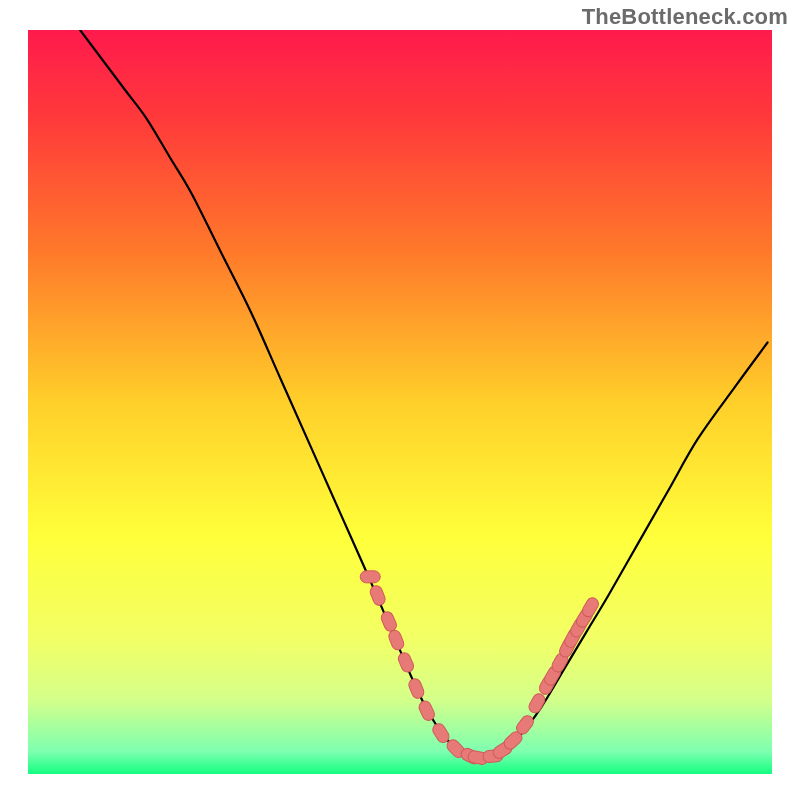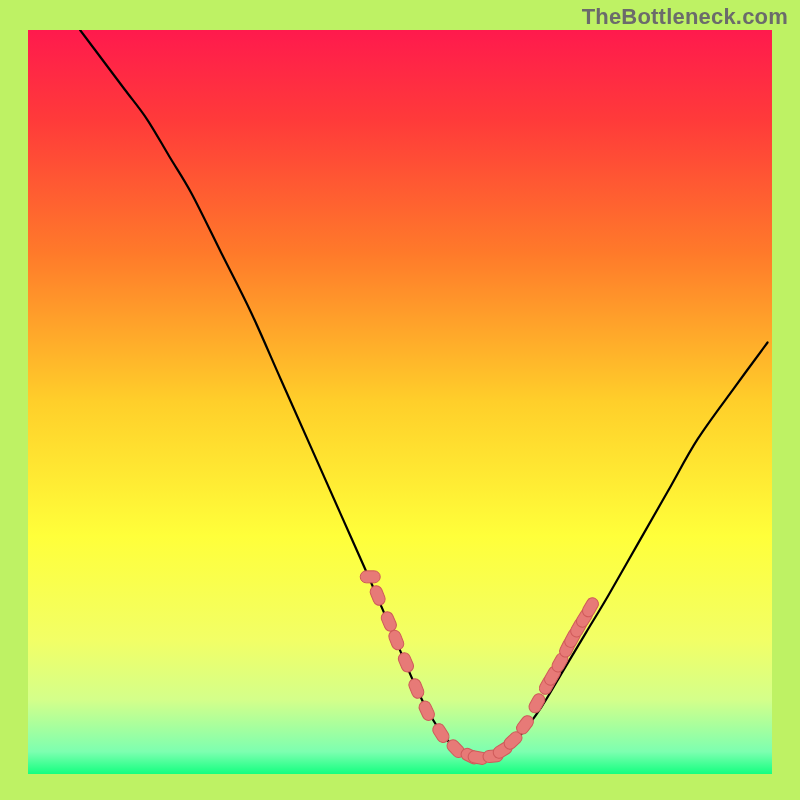--- a/index.html
+++ b/index.html
@@ -1,21 +1,21 @@
 <!DOCTYPE html>
 <html><head>
 <meta charset="utf-8">
 <style>
   * { margin: 0; padding: 0; box-sizing: border-box; }
   html, body { width: 800px; height: 800px; overflow: hidden; background: #000; }
   .frame {
     position: relative;
     width: 800px;
     height: 800px;
-    background: #bef264;
+    background: #ffffff;
   }
   .watermark {
     position: absolute;
     top: 4px;
     right: 12px;
     font-family: Arial, Helvetica, sans-serif;
     font-size: 22px;
     font-weight: 600;
     color: #6b6b6b;
     letter-spacing: 0.2px;

